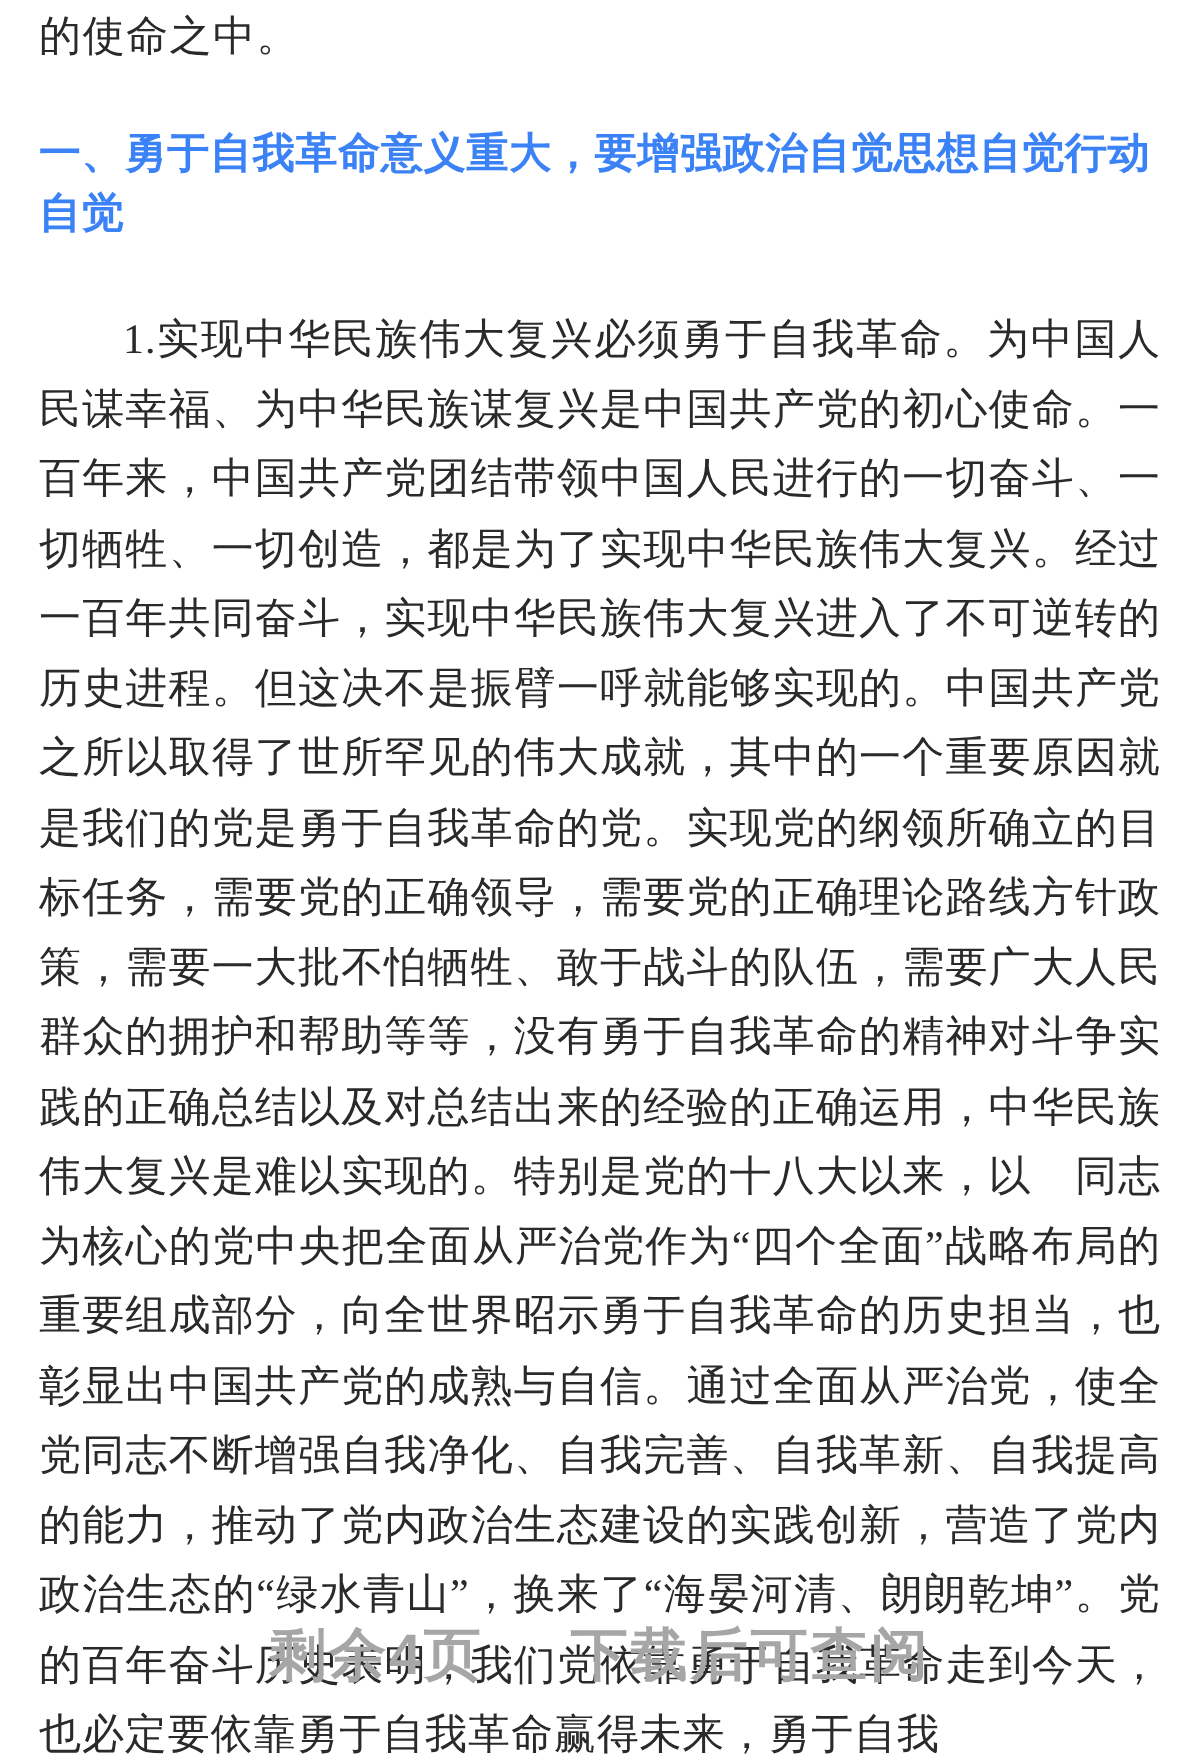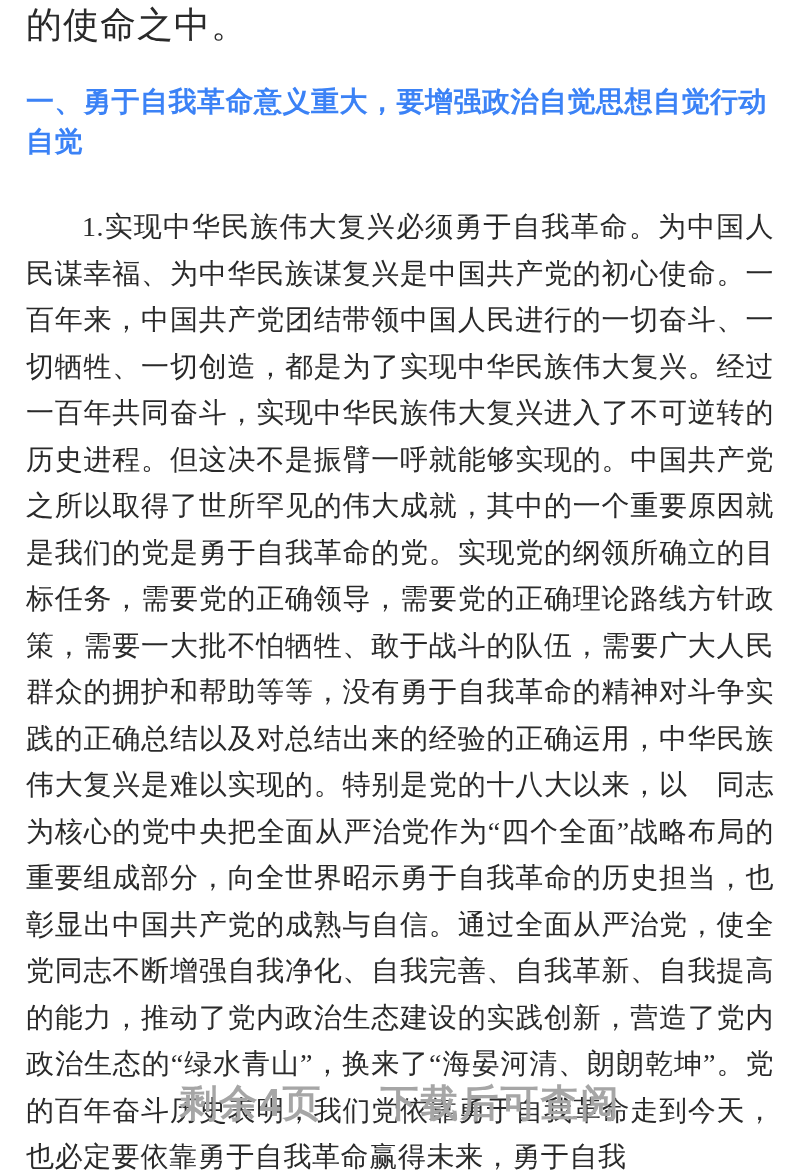--- a/index.html
+++ b/index.html
@@ -11,21 +11,21 @@
     margin: 0 auto;
     background: #ffffff;
     overflow: hidden;
     font-family: "Liberation Serif", serif;
     color: #1f1f1f;
   }
   .content {
     padding: 6px 26px 0 26px;
   }
   .continuation-line {
-    font-size: 36px;
+    font-size: 28px;
     line-height: 38px;
     letter-spacing: 1px;
     color: #2a2a2a;
   }
   .section-heading {
     margin-top: 38px;
     font-family: "Liberation Sans", sans-serif;
     font-weight: 700;
     font-size: 28px;
     line-height: 40px;

